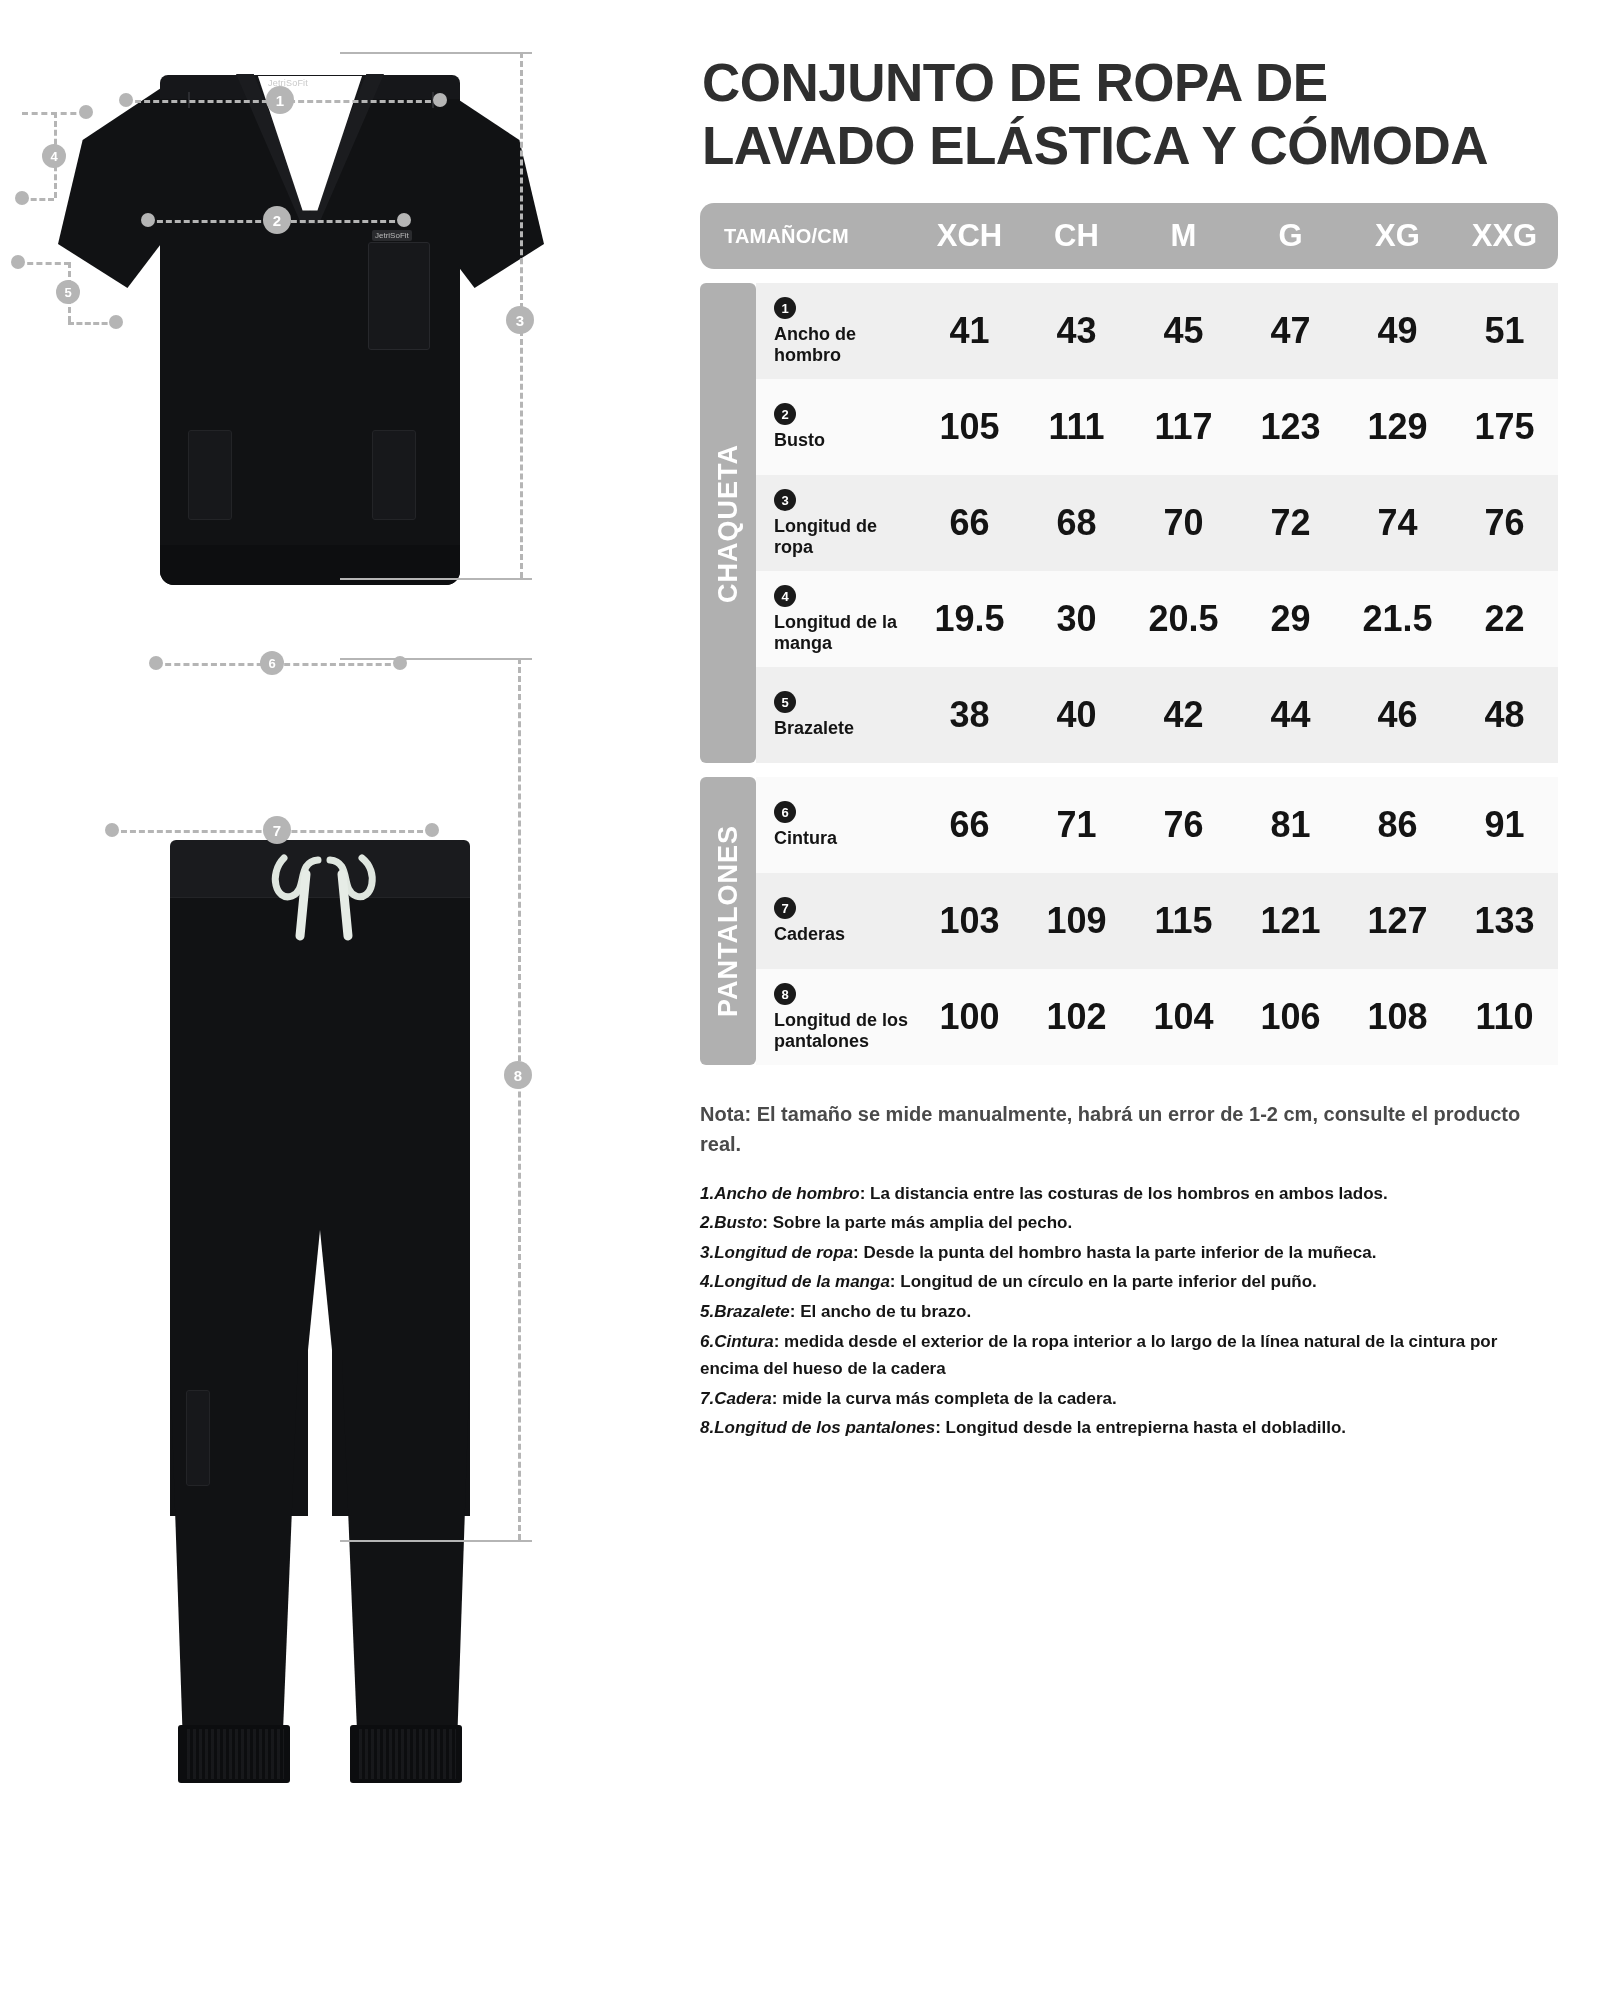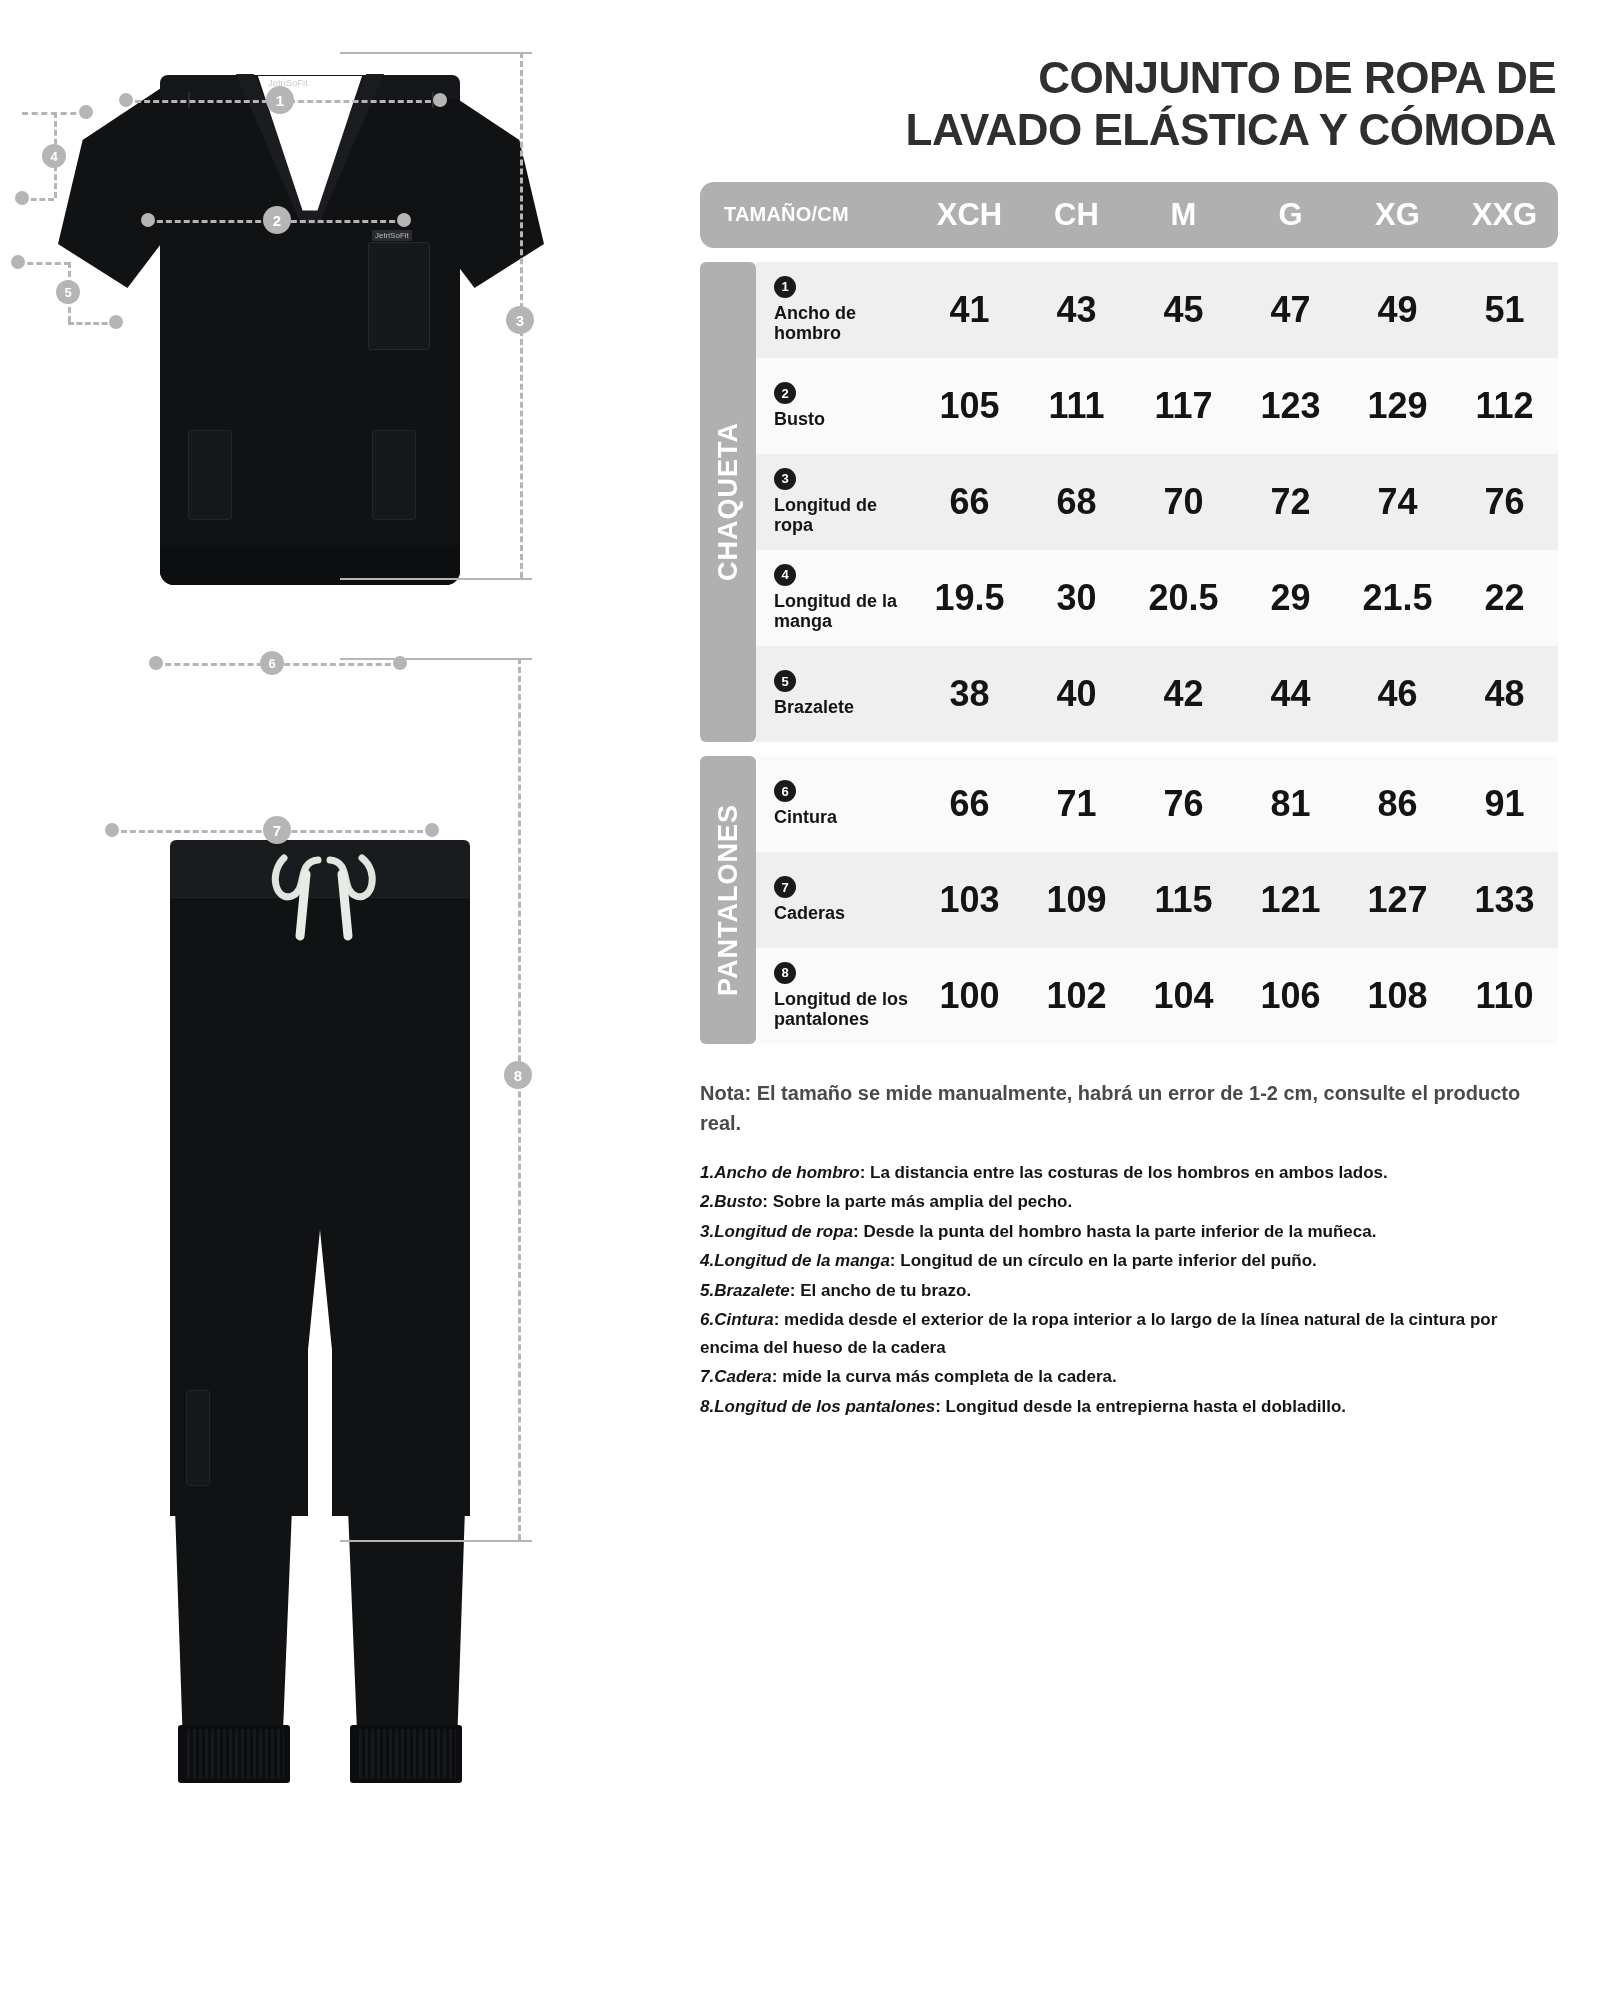--- a/index.html
+++ b/index.html
@@ -160,22 +160,22 @@
 
   
   #right-col{
     position:absolute; left:690px; top:0;
     width:910px; height:2000px;
     padding:0 32px 0 0;
   }
 
   #title{
     margin:52px 12px 0 12px;
-    text-align:right;
-    font-size:44px;
+    text-align:left;
+    font-size:53px;
     line-height:1.18;
     font-weight:800;
     color:#2f2f2f;
     letter-spacing:-0.5px;
   }
 
   
   #size-header{
     margin:26px 10px 0 10px;
     background:#b0b0b0;
@@ -415,21 +415,21 @@
         <div class="row-label">
           <div class="num-badge">2</div>
           <div class="row-label-text">Busto</div>
         </div>
         <div class="row-vals">
           <div>105</div>
           <div>111</div>
           <div>117</div>
           <div>123</div>
           <div>129</div>
-          <div>112</div>
+          <div>175</div>
         </div>
       </div>
 
       <div class="row alt">
         <div class="row-label">
           <div class="num-badge">3</div>
           <div class="row-label-text">Longitud de ropa</div>
         </div>
         <div class="row-vals">
           <div>66</div>

